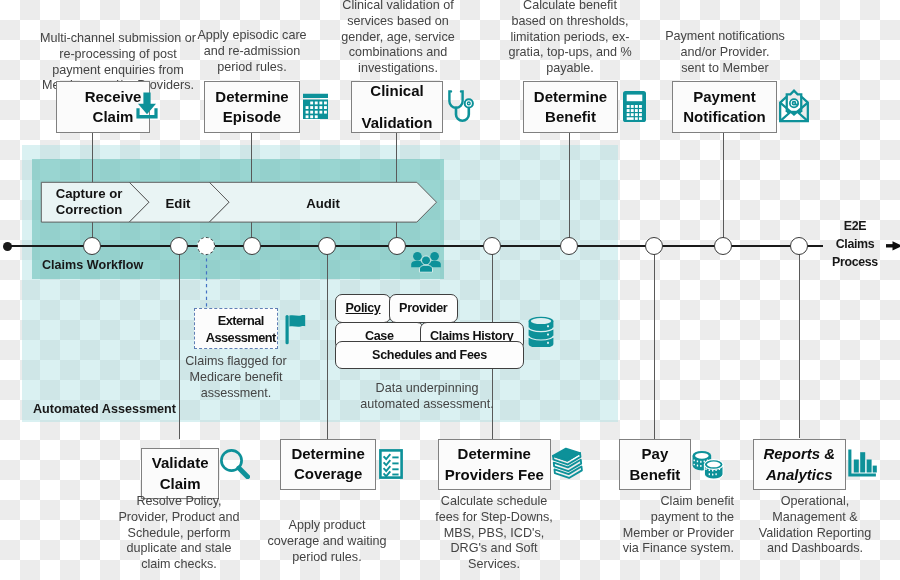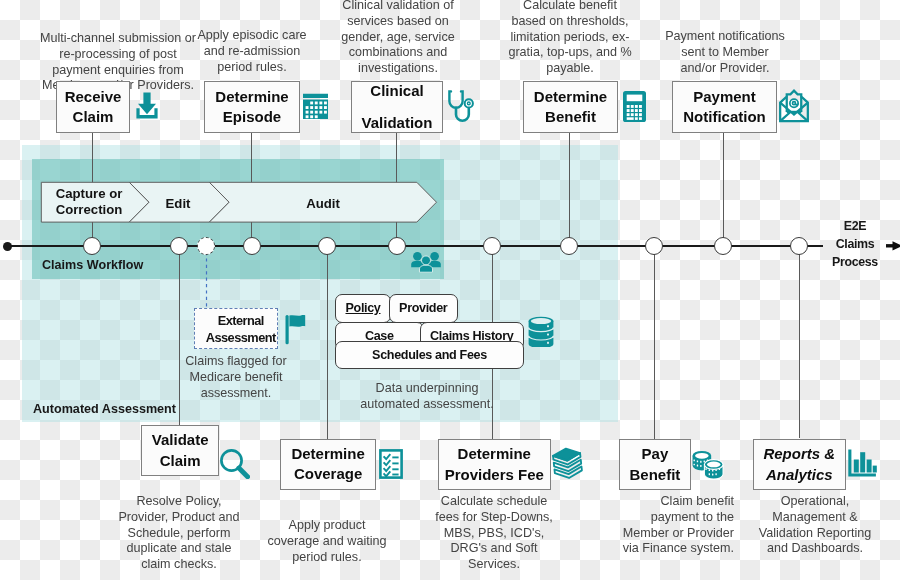--- a/index.html
+++ b/index.html
@@ -125,25 +125,25 @@
     </div>
   <div class="desc" style="left:490px;top:-2.2px;width:160px;">
       <div>Calculate benefit</div>
       <div>based on thresholds,</div>
       <div>limitation periods, ex-</div>
       <div>gratia, top-ups, and %</div>
       <div>payable.</div>
     </div>
   <div class="desc" style="left:644.5px;top:29px;width:160px;">
       <div>Payment notifications</div>
+      <div>and/or Provider.</div>
       <div>sent to Member</div>
-      <div>and/or Provider.</div>
-    </div>
-
-  <div class="pbox" style="left:56px;top:81px;width:72px;height:50px;">
+    </div>
+
+  <div class="pbox" style="left:56px;top:81px;width:72px;height:50px;padding-left:20px;">
       <div>Receive</div>
       <div>Claim</div>
     </div>
   <div class="pbox" style="left:204px;top:81px;width:94px;height:50px;">
       <div>Determine</div>
       <div>Episode</div>
     </div>
   <div class="pbox" style="left:351px;top:81px;width:90px;height:50px;gap:12px;">
       <div>Clinical</div>
       <div>Validation</div>
@@ -223,21 +223,21 @@
       <path d="M2.3 34.0 L13.5 24.1 M20.5 24.1 L31.7 34.0"></path>
       <path d="M9.3 24.3 H24.7"></path>
     </g>
     <g fill="none" stroke="#0d9199">
       <circle cx="17" cy="15.0" r="4.4" stroke-width="1.8"></circle>
       <circle cx="17" cy="15.0" r="1.6" stroke-width="1.8"></circle>
       <path d="M18.6 15.0 V16.4 a1.6 1.6 0 0 0 2.7 -1.2" stroke-width="1.8"></path>
     </g>
   </svg>
 
-  <div class="pbox" style="left:140.7px;top:425px;width:76.3px;height:49.3px;">
+  <div class="pbox" style="left:140.7px;top:448px;width:76.3px;height:49.3px;">
       <div>Validate</div>
       <div>Claim</div>
     </div>
   <div class="pbox" style="left:279.6px;top:439.1px;width:94.2px;height:48.7px;">
       <div>Determine</div>
       <div>Coverage</div>
     </div>
   <div class="pbox" style="left:437.9px;top:439.1px;width:110.5px;height:49.1px;">
       <div>Determine</div>
       <div>Providers Fee</div>

